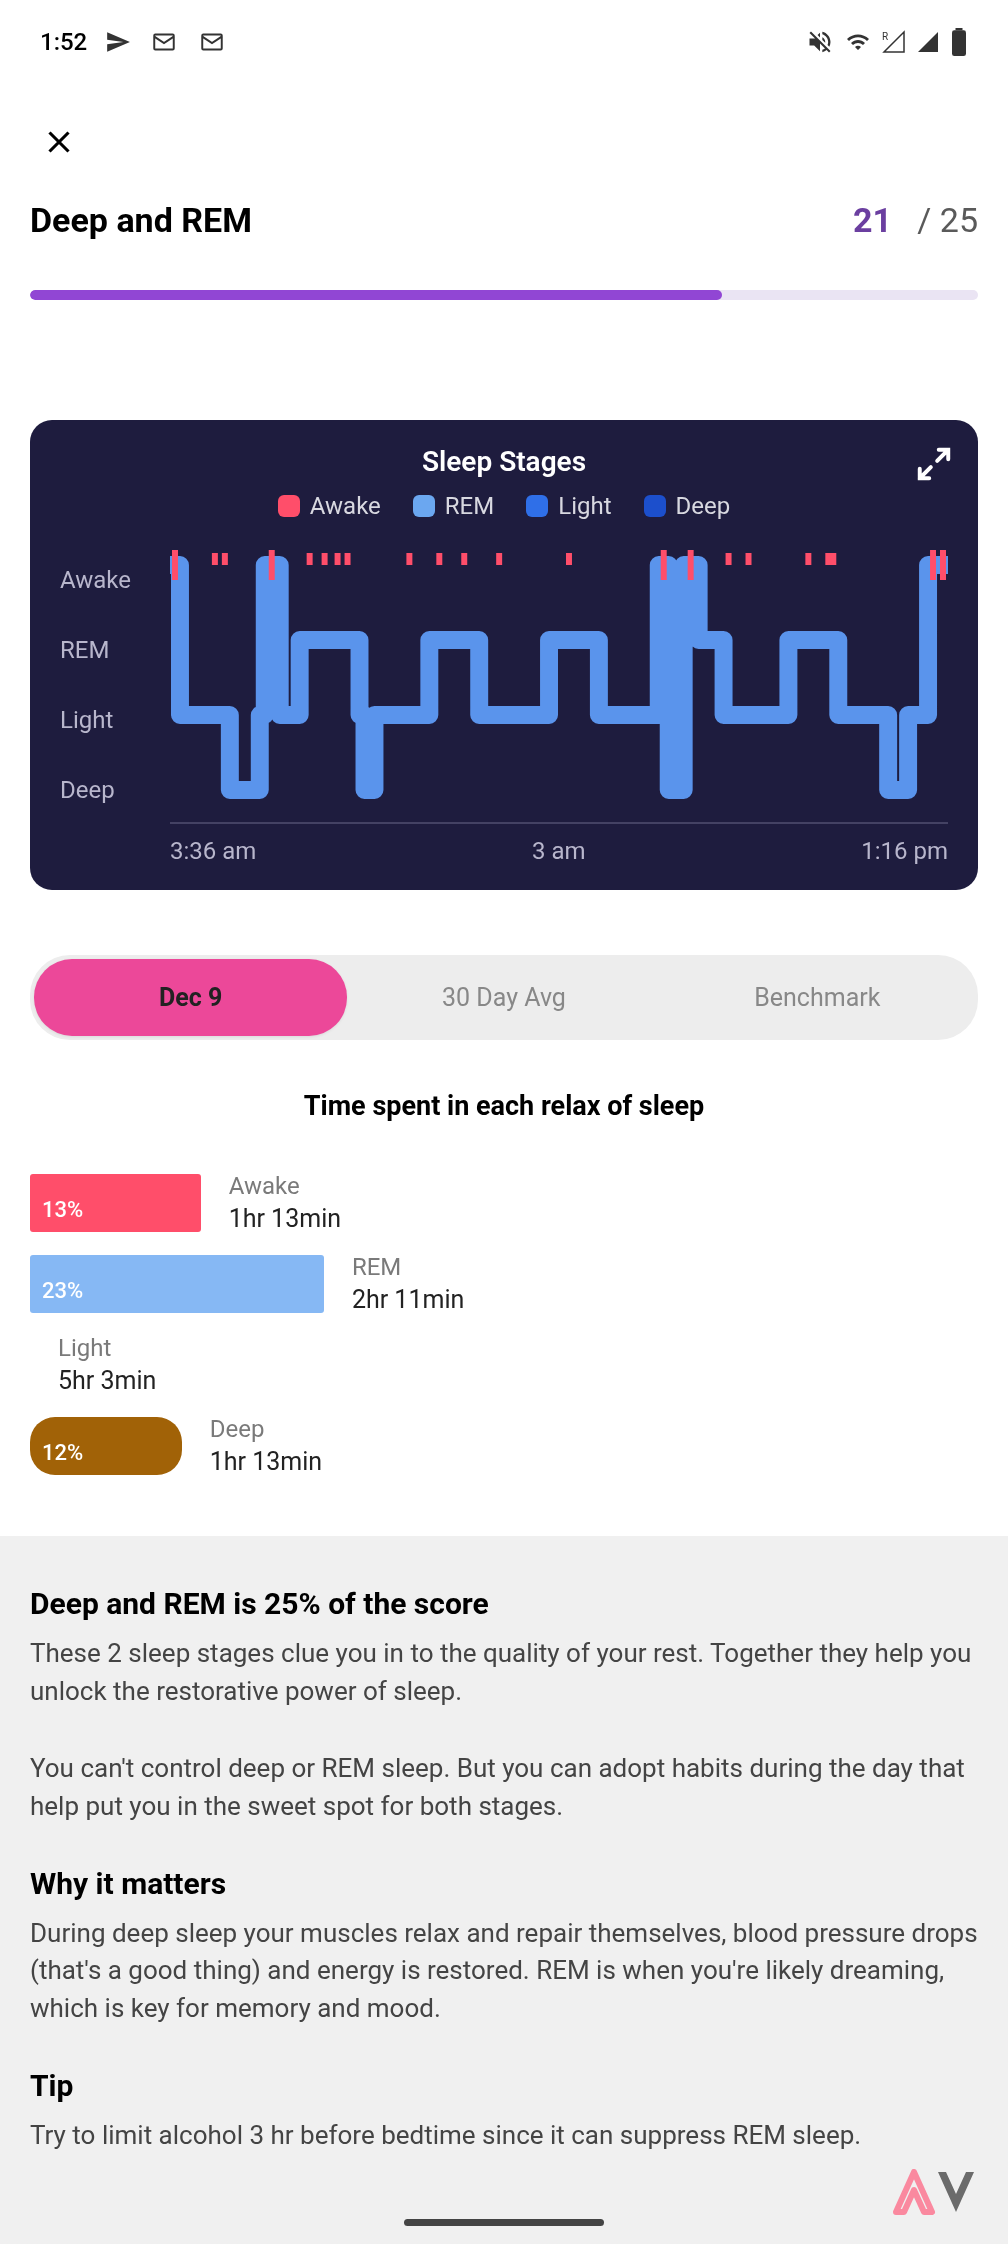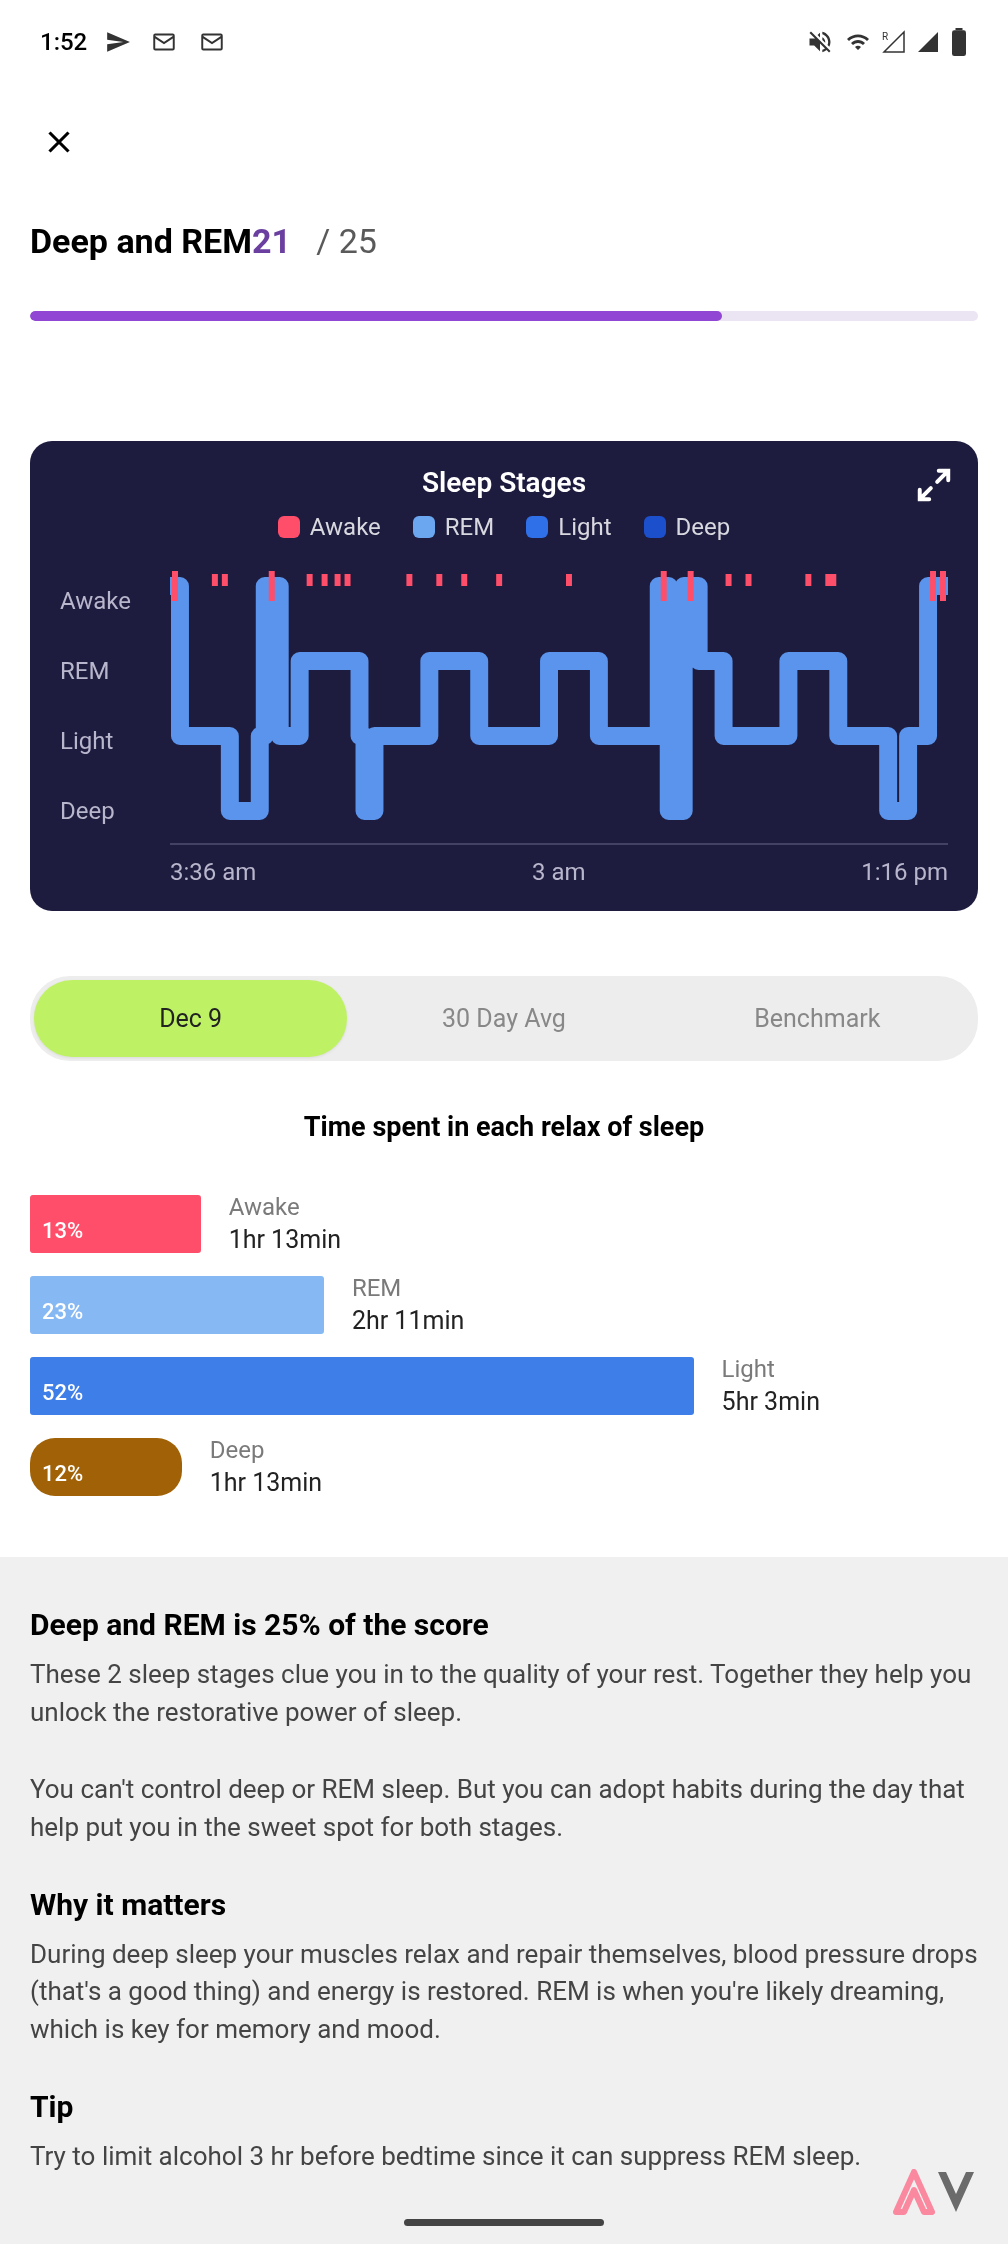--- a/index.html
+++ b/index.html
@@ -22,22 +22,23 @@
 .status-left { display: flex; align-items: center; gap: 18px; }
 .status-right { display: flex; align-items: center; gap: 10px; }
 .status-time { font-weight: 500; }
 .icon { display: inline-flex; align-items: center; justify-content: center; }
 
 
 .header { padding: 40px 30px 30px; }
 .close-btn { font-size: 48px; font-weight: 300; cursor: pointer; margin-left: 10px; }
 .title-row {
   display: flex;
+  justify-content: space-between;
   align-items: baseline;
-  margin-top: 48px;
+  margin-top: 27px;
 }
 .page-title { font-size: 34px; font-weight: 700; }
 .score { font-size: 34px; }
 .score-num { font-weight: 700; color: #6B3FA0; }
 .score-total { color: #5a5a5a; }
 
 
 .progress-bar {
   height: 10px;
   background: #EAE4F3;
@@ -121,23 +122,23 @@
 .tab {
   flex: 1;
   text-align: center;
   padding: 24px 0;
   border-radius: 38px;
   font-size: 25px;
   color: #888;
   cursor: pointer;
 }
 .tab.active {
-  background: #bef264;
+  background: #ec4899;
   color: #222;
-  font-weight: 400;
+  font-weight: 700;
   box-shadow: 0 1px 3px rgba(0,0,0,0.08);
 }
 
 
 .section-heading {
   text-align: center;
   font-size: 27px;
   font-weight: 700;
   margin-top: 50px;
 }
@@ -362,21 +363,20 @@
     </div>
   </div>
   <div class="stage-row">
     <div class="stage-bar" style="width: 31%; background: rgb(134, 184, 244);">23%</div>
     <div class="stage-info">
       <div class="stage-name">REM</div>
       <div class="stage-time">2hr 11min</div>
     </div>
   </div>
   <div class="stage-row">
-    <div class="stage-bar" style="width: 70%; background: rgb(62, 126, 232);">52%</div>
     <div class="stage-info">
       <div class="stage-name">Light</div>
       <div class="stage-time">5hr 3min</div>
     </div>
   </div>
   <div class="stage-row">
     <div class="stage-bar" style="width: 16%; background: #a16207; border-radius: 25px;">12%</div>
     <div class="stage-info">
       <div class="stage-name">Deep</div>
       <div class="stage-time">1hr 13min</div>

